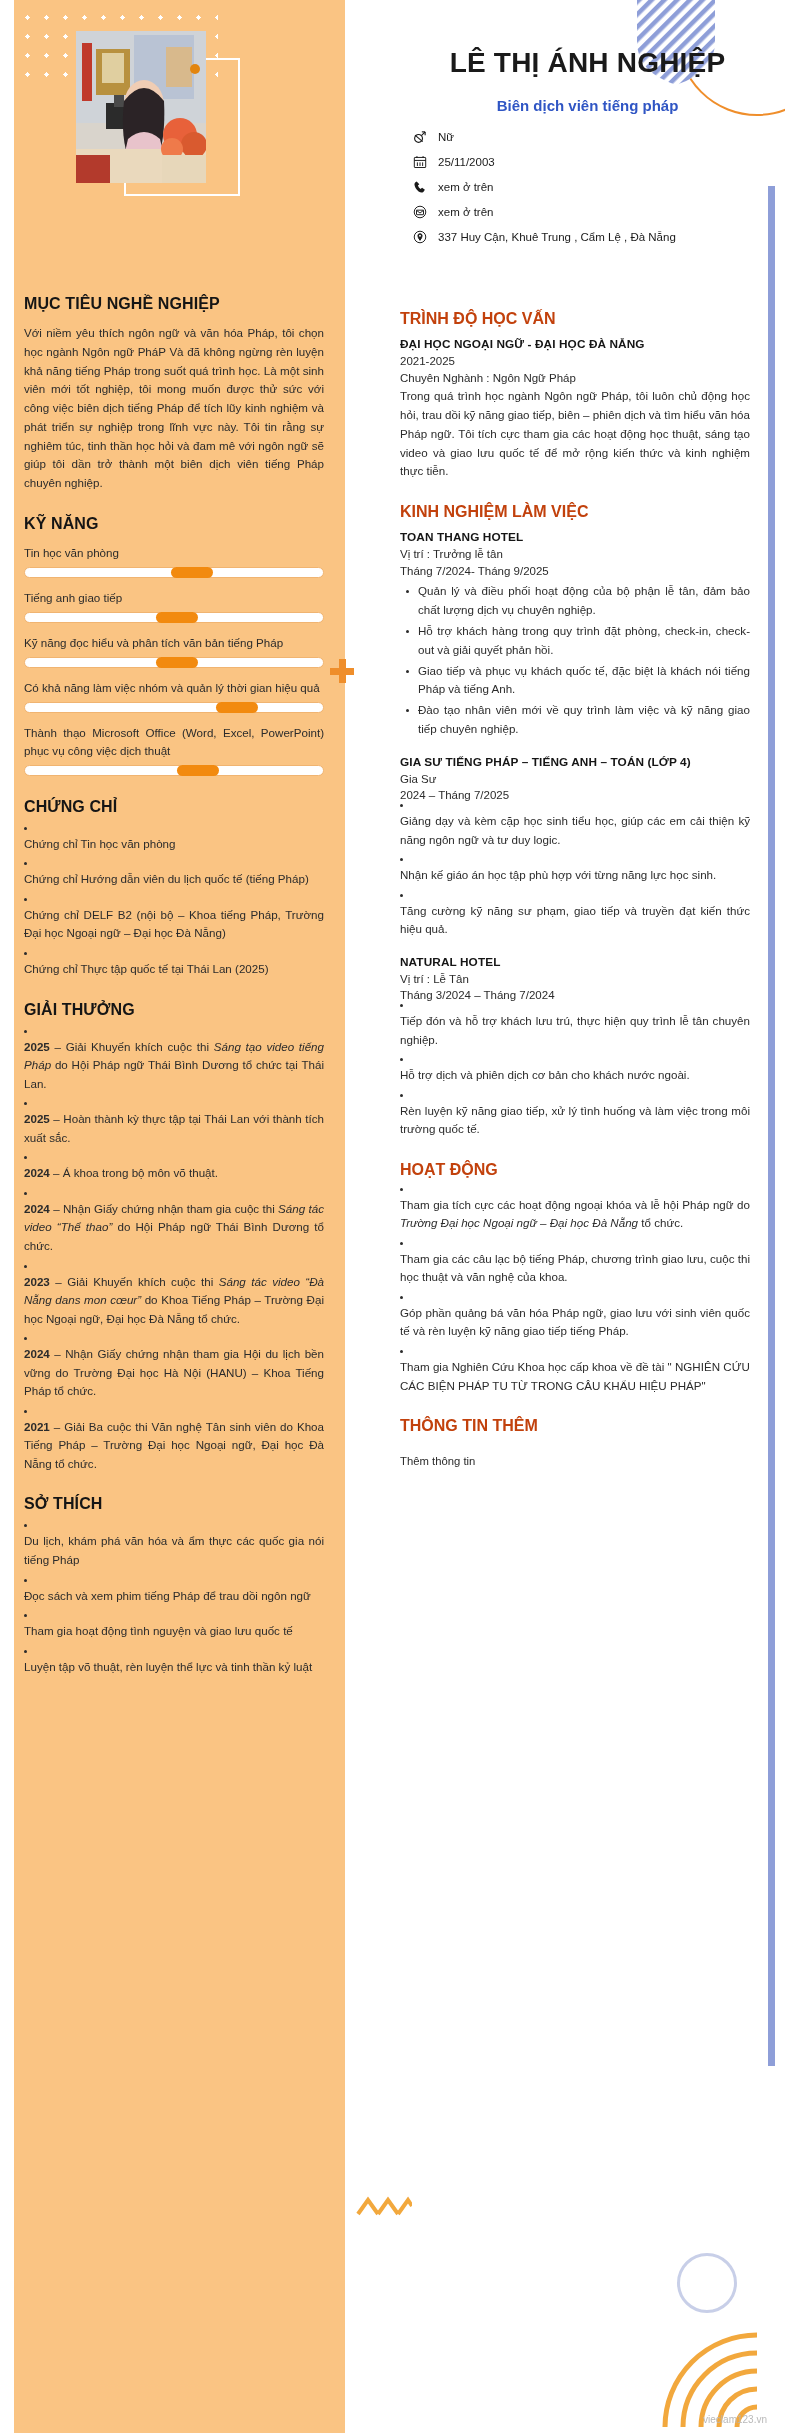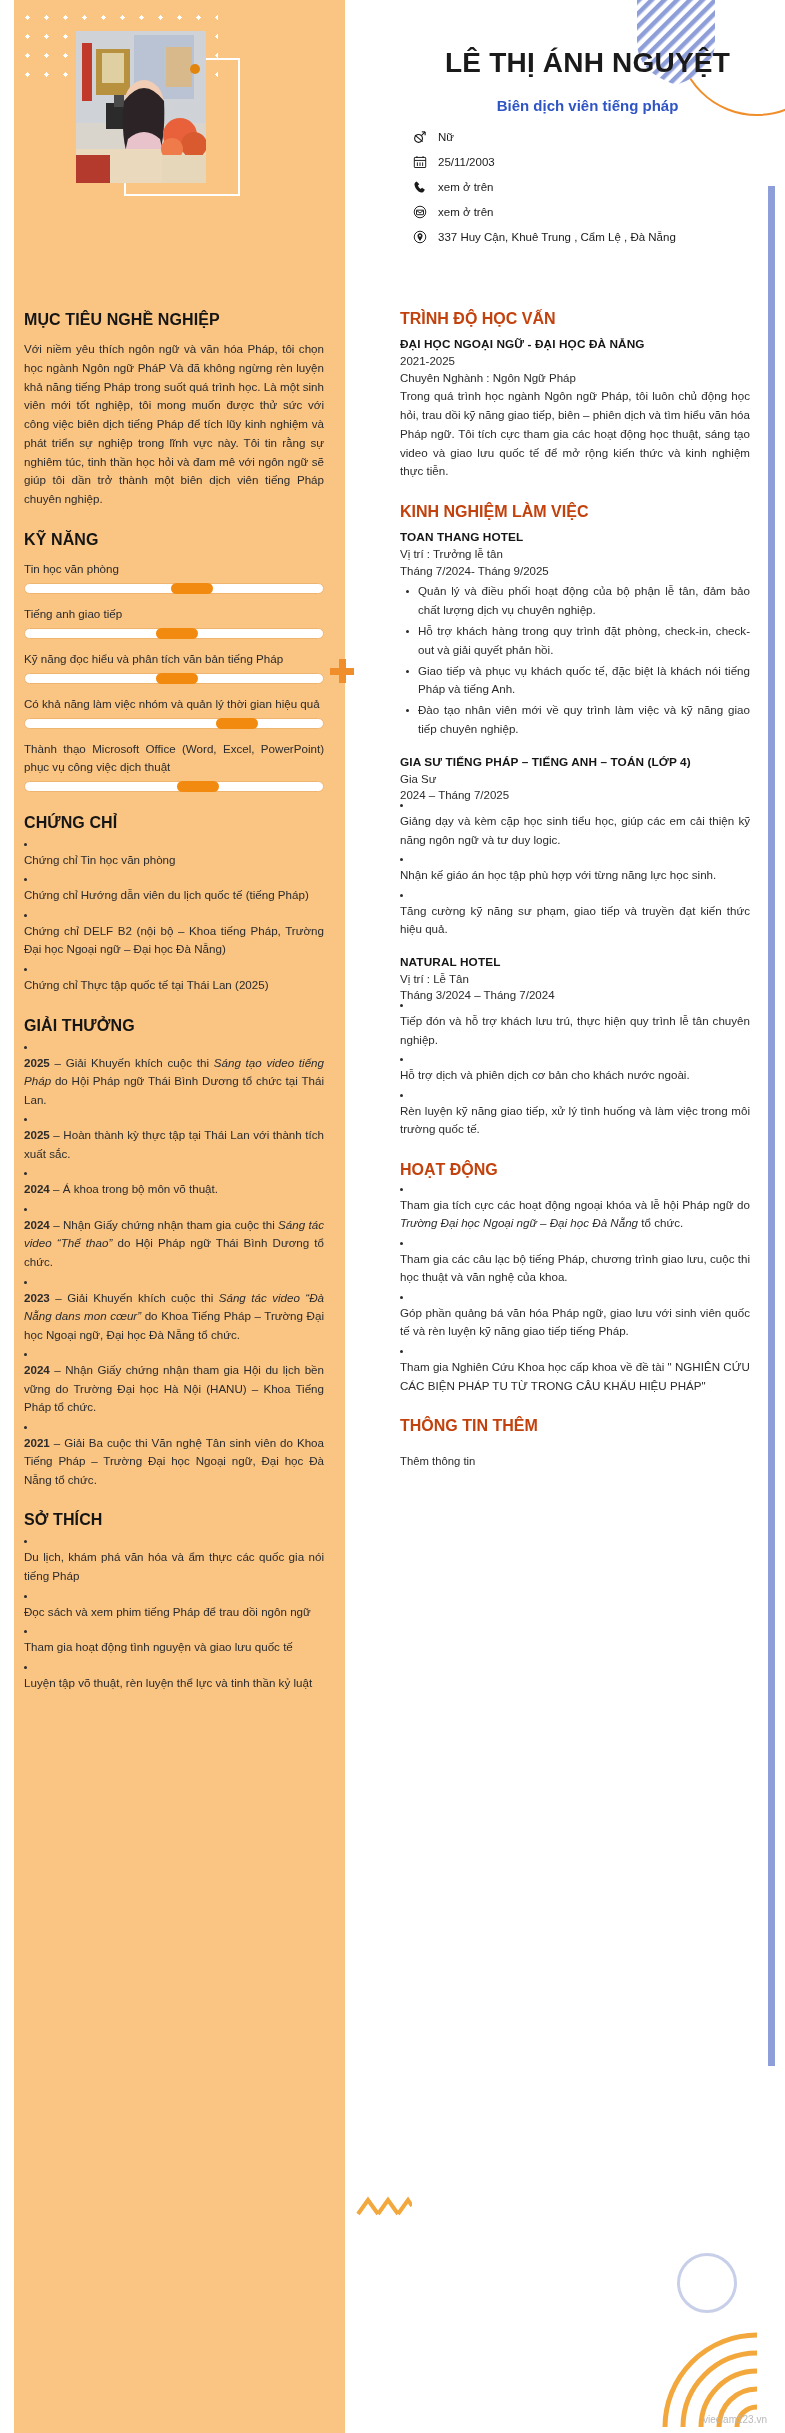--- a/index.html
+++ b/index.html
@@ -195,21 +195,21 @@
     left: 24px; top: 295px;
     width: 300px;
     z-index: 5;
     color: #2b2b2b;
   }
   .sec-title-left {
     font-size: 16px;
     font-weight: bold;
     color: #151515;
     letter-spacing: 0.1px;
-    margin: 16px 0 11px 0;
+    margin: 0 0 11px 0;
   }
   .sec-block { margin-bottom: 22px; }
   .para {
     font-size: 11.6px;
     line-height: 1.62;
     text-align: justify;
     color: #2b2b2b;
   }
 
   
@@ -386,21 +386,21 @@
   <svg class="chevrons" viewBox="0 0 56 22">
     <g stroke="#f2a83d" stroke-width="4" fill="none">
       <polyline points="2,18 12,4 22,18"></polyline>
       <polyline points="22,18 32,4 42,18"></polyline>
       <polyline points="42,18 52,4 56,10"></polyline>
     </g>
   </svg>
   <div class="plus-mark"></div>
 
   <div class="header">
-    <div class="full-name">LÊ THỊ ÁNH NGUYỆT</div>
+    <div class="full-name">LÊ THỊ ÁNH NGHIỆP</div>
     <div class="job-title">Biên dịch viên tiếng pháp</div>
     <div class="contact-list">
 
       <div class="contact-row">
         <span class="contact-ico">
           <svg width="15" height="15" viewBox="0 0 16 16" fill="none" stroke="#1a1a1a" stroke-width="1.2">
             <circle cx="7" cy="9" r="4.2"></circle>
               <line x1="10" y1="6" x2="14" y2="2"></line>
             <line x1="10.5" y1="2" x2="14" y2="2"></line>
               <line x1="14" y1="2" x2="14" y2="5.5"></line>

